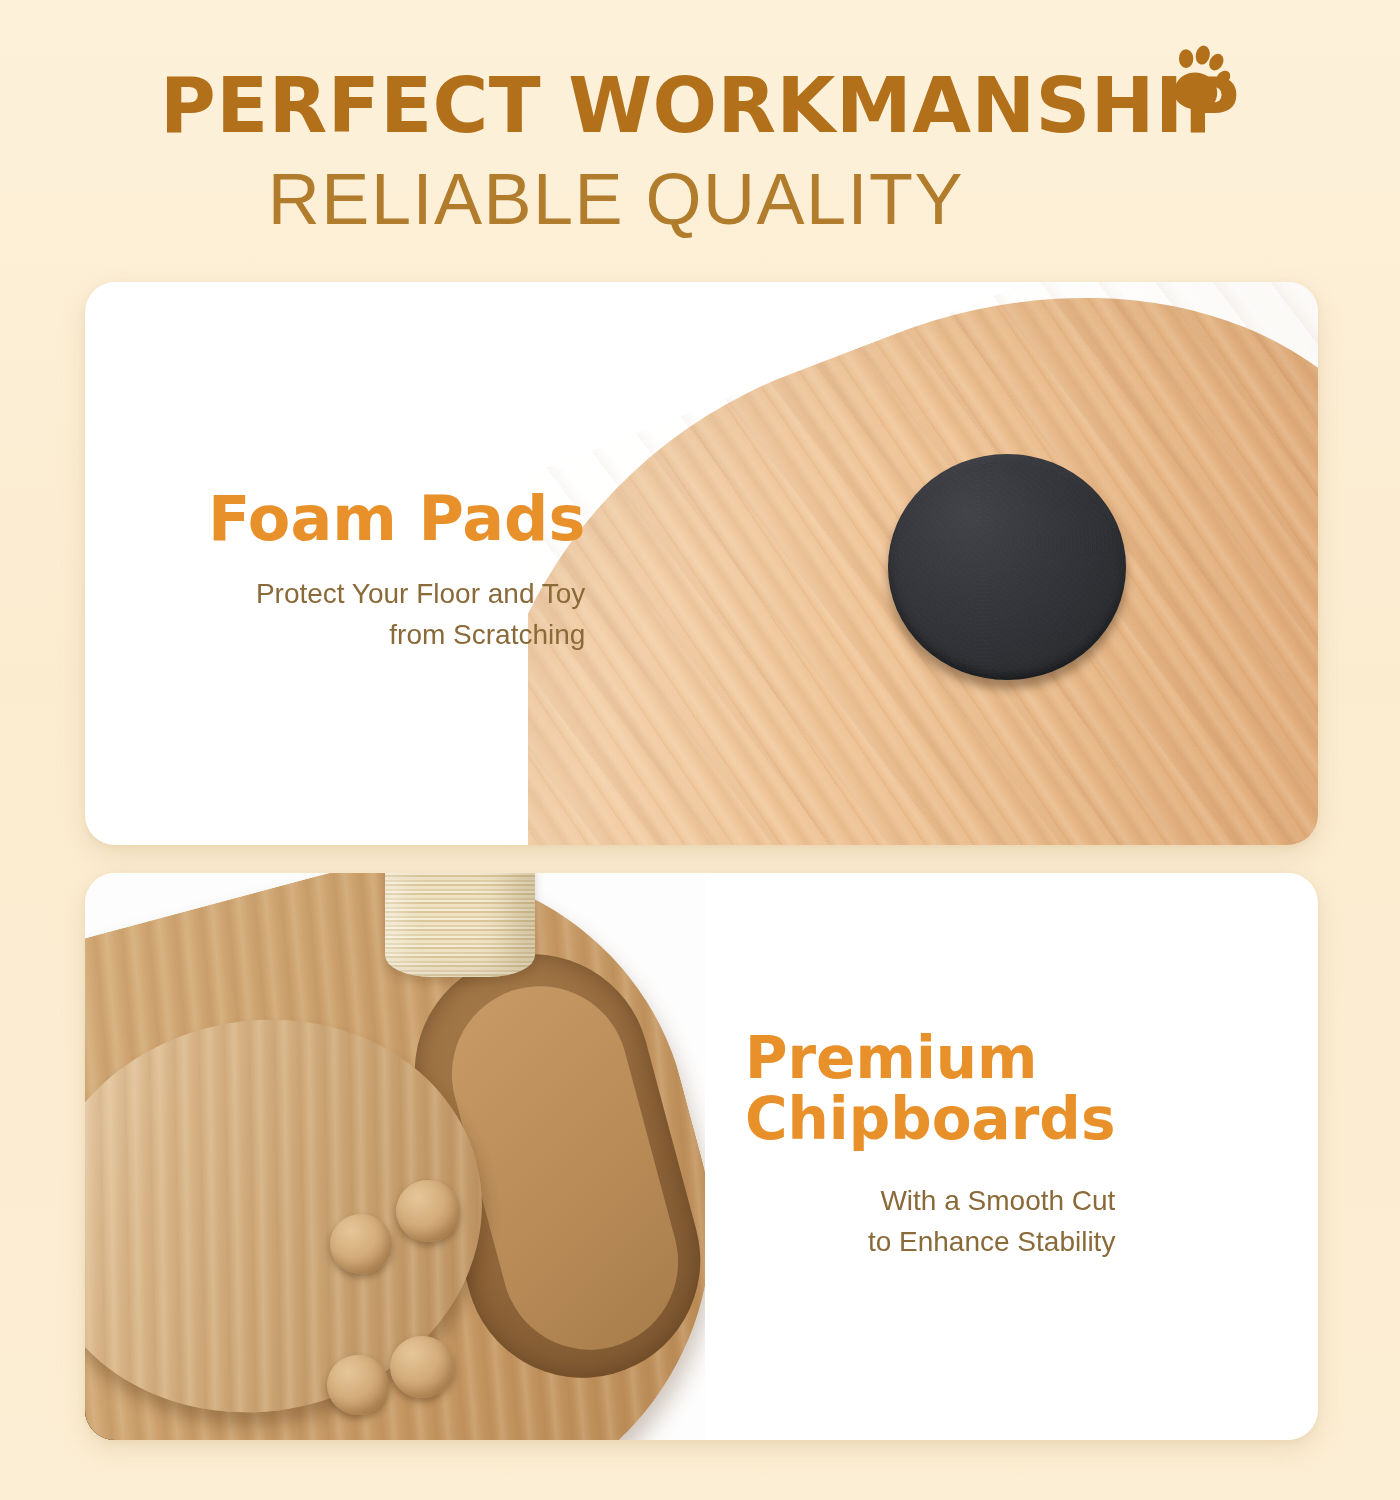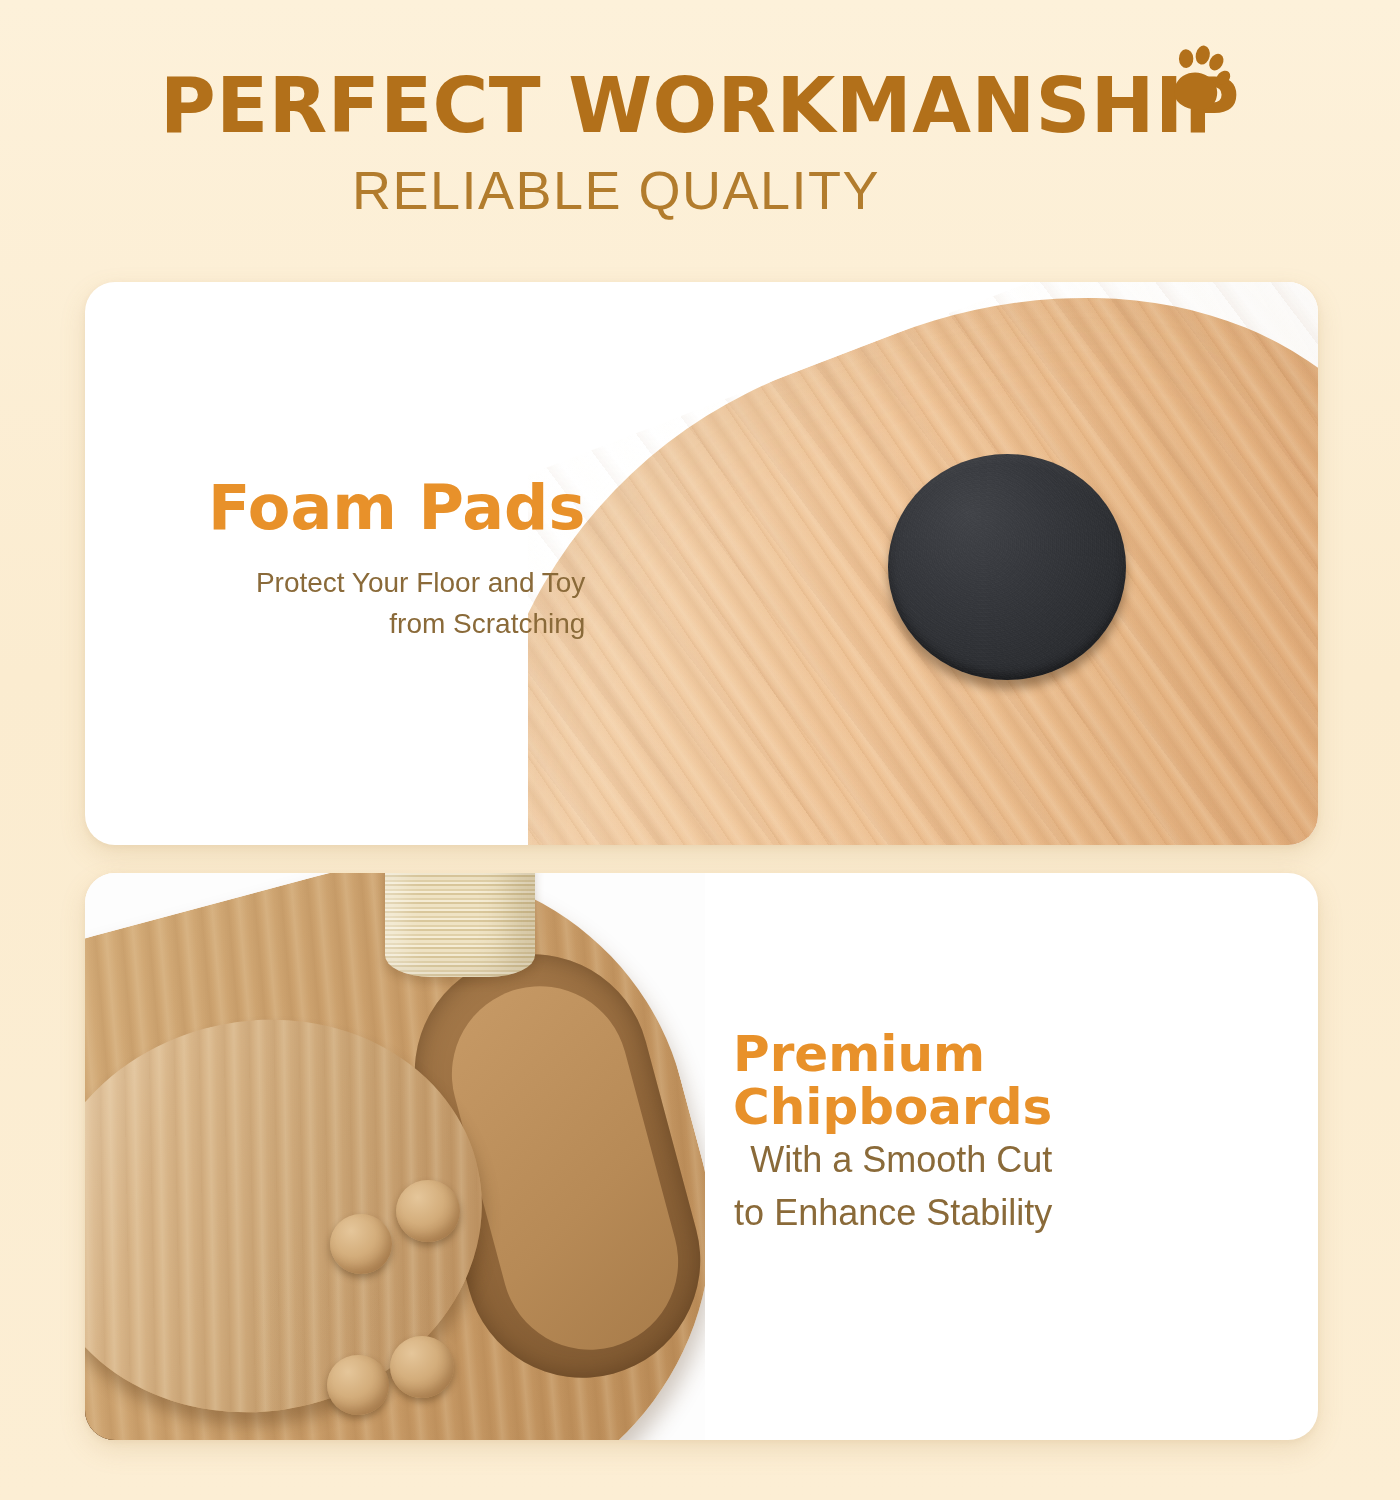--- a/index.html
+++ b/index.html
@@ -31,21 +31,21 @@
     color:#b2701a;
     line-height:1;
     white-space:nowrap;
   }
 
   .header-sub {
     position:absolute; top:163px; left:0; width:1232px;
     text-align:center;
     font-family:"Liberation Sans", sans-serif;
     font-weight:400;
-    font-size:54px;
+    font-size:72px;
     letter-spacing:1.5px;
     color:#b27c2d;
     line-height:1;
     white-space:nowrap;
   }
 
   .paw-icon {
     position:absolute;
     left:1168px; top:44px;
     width:62px; height:70px;
@@ -75,26 +75,26 @@
   .feature-desc {
     font-family:"Liberation Sans", sans-serif;
     font-weight:400;
     color:#8a6a39;
     line-height:1.46;
     white-space:pre-line;
     text-align:right;
   }
 
   #foam-text      { left:123px; top:193px; }
-  #foam-text .feature-title { font-size:62px; }
+  #foam-text .feature-title { font-size:62px;margin-top:11px; }
   #foam-text .feature-desc  { font-size:28px; margin-top:22px; }
 
   #chip-text      { left:648px; top:155px; }
-  #chip-text .feature-title { font-size:50px; }
-  #chip-text .feature-desc  { font-size:36px; }
+  #chip-text .feature-title { font-size:58px;margin-left:12px; }
+  #chip-text .feature-desc  { font-size:28px; margin-top:30px; }
 
   
   .photo1 {
     position:absolute; right:0; top:0;
     width:790px; height:563px;
     overflow:hidden;
     background:#ffffff;
   }
   
   .board1 {

